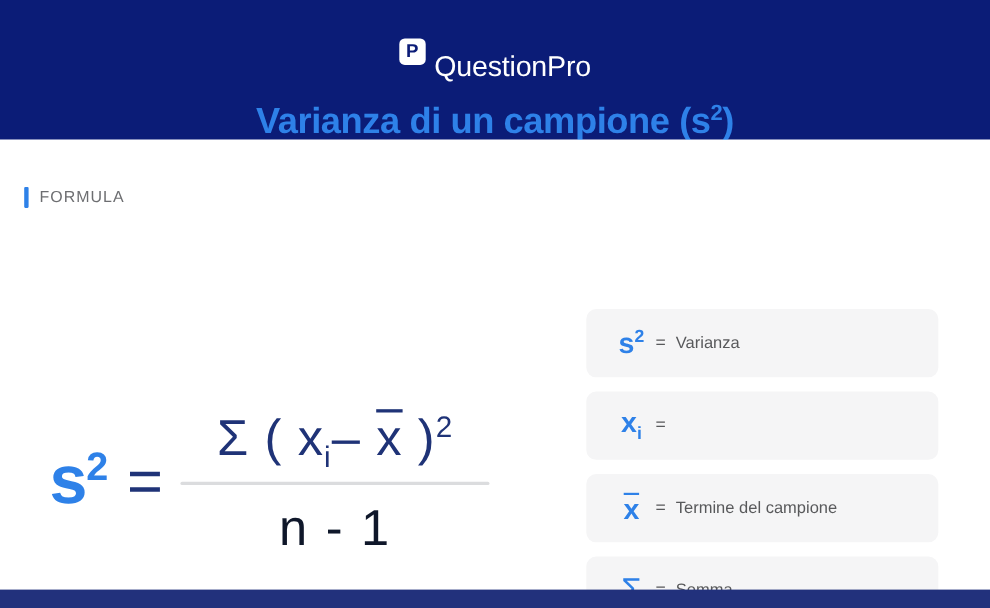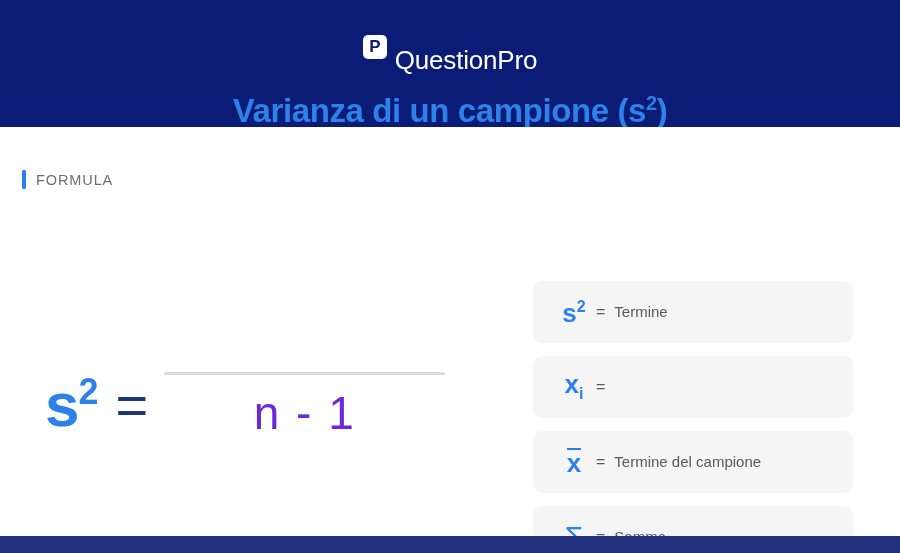--- a/index.html
+++ b/index.html
@@ -67,21 +67,21 @@
   .fraction { display: flex; flex-direction: column; align-items: center; }
   .numerator {
     font-size: 46px; color: #1F3377; line-height: 1.05;
     letter-spacing: 1px; white-space: nowrap; padding: 0 14px 8px 14px;
   }
   .numerator .sub { font-size: 27px; vertical-align: sub; }
   .numerator .sup { font-size: 27px; vertical-align: super; }
   .ovl { display: inline-block; border-top: 3px solid #1F3377; line-height: 0.96; padding-top: 1px; }
   .frac-bar { width: 281px; height: 3px; background: #DBDCDE; border-radius: 2px; }
   .denominator {
-    font-size: 46px; color: #6d28d9; line-height: 1.05;
+    font-size: 46px; color: #0f172a; line-height: 1.05;
     letter-spacing: 2px; padding-top: 14px; white-space: nowrap;
   }
 
   
   .legend { position: absolute; left: 533px; top: 154px; width: 320px; }
   .card {
     background: #F5F5F6; border-radius: 9px;
     height: 62px; margin-bottom: 13px;
     display: flex; align-items: center; padding: 0 0 0 24px;
   }
@@ -119,31 +119,32 @@
 
     <div class="formula-tag">
       <div class="tag-bar"></div>
       <div class="tag-text">FORMULA</div>
     </div>
 
     <div class="formula">
       <div class="lhs"><span>s</span><span class="sup">2</span></div>
       <div class="eq-main">=</div>
       <div class="fraction">
+        <div class="numerator"><span>Σ</span>&nbsp;<span>(</span>&nbsp;<span>x</span><span class="sub">i</span><span>–</span>&nbsp;<span class="ovl">x</span>&nbsp;<span>)</span><span class="sup">2</span></div>
         <div class="frac-bar"></div>
         <div class="denominator">n - 1</div>
       </div>
     </div>
 
     <div class="legend">
 
       <div class="card">
         <div class="sym"><span>s</span><span class="sup">2</span></div>
         <div class="eq-small">=</div>
-        <div class="desc">Termine</div>
+        <div class="desc">Varianza</div>
       </div>
 
       <div class="card">
         <div class="sym"><span>x</span><span class="sub">i</span></div>
         <div class="eq-small">=</div>
       </div>
 
       <div class="card">
         <div class="sym"><span class="sym-bar">x</span></div>
         <div class="eq-small">=</div>

